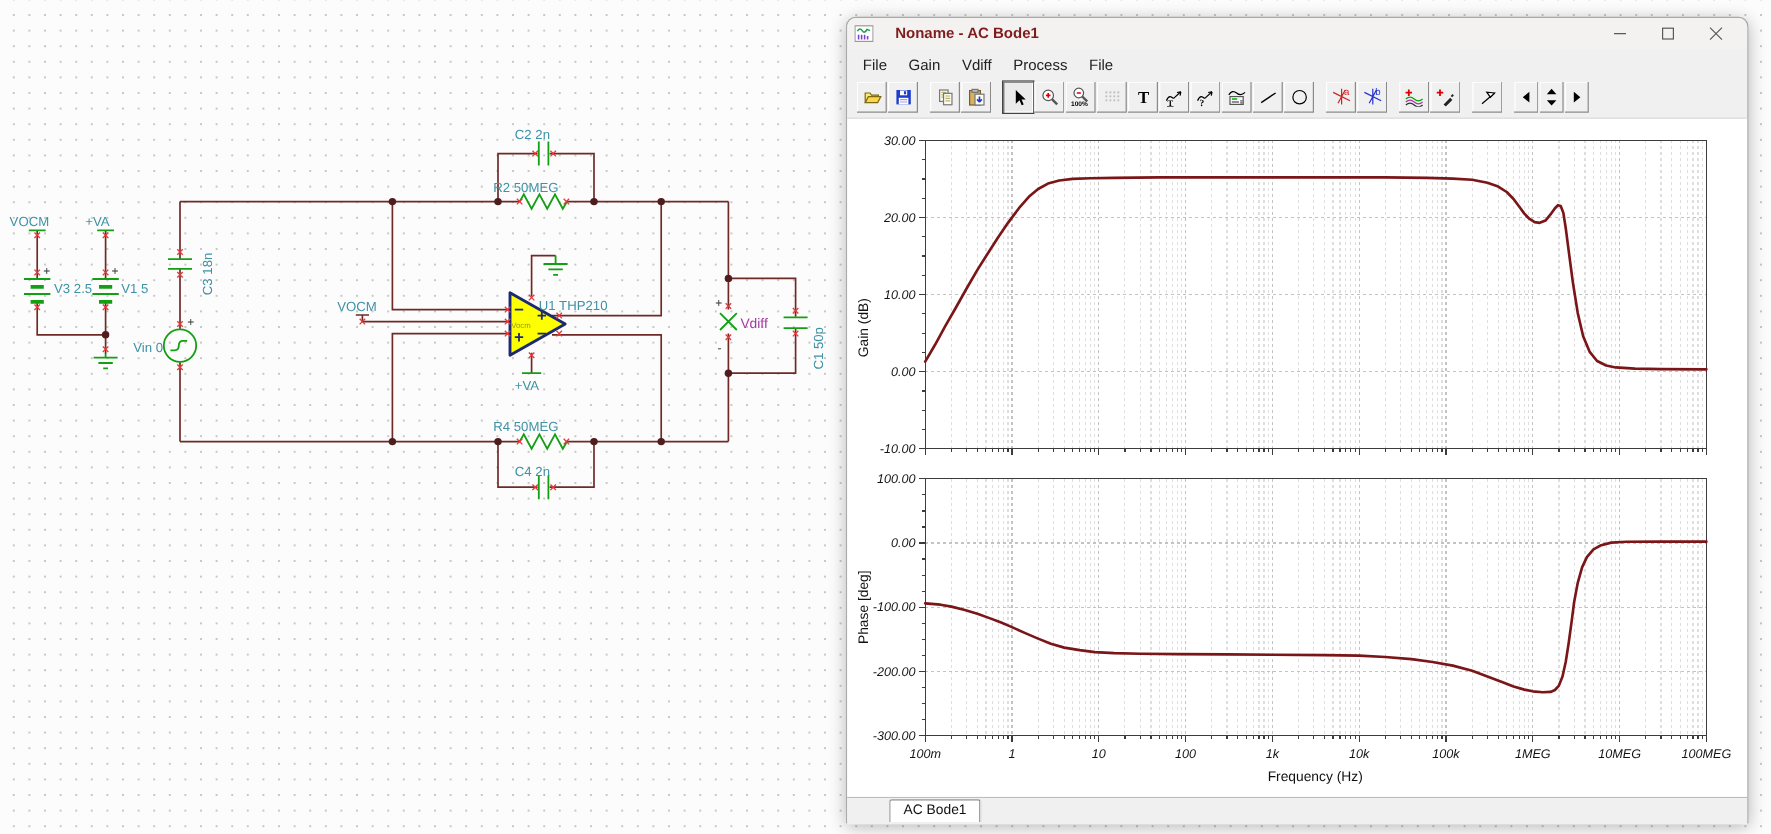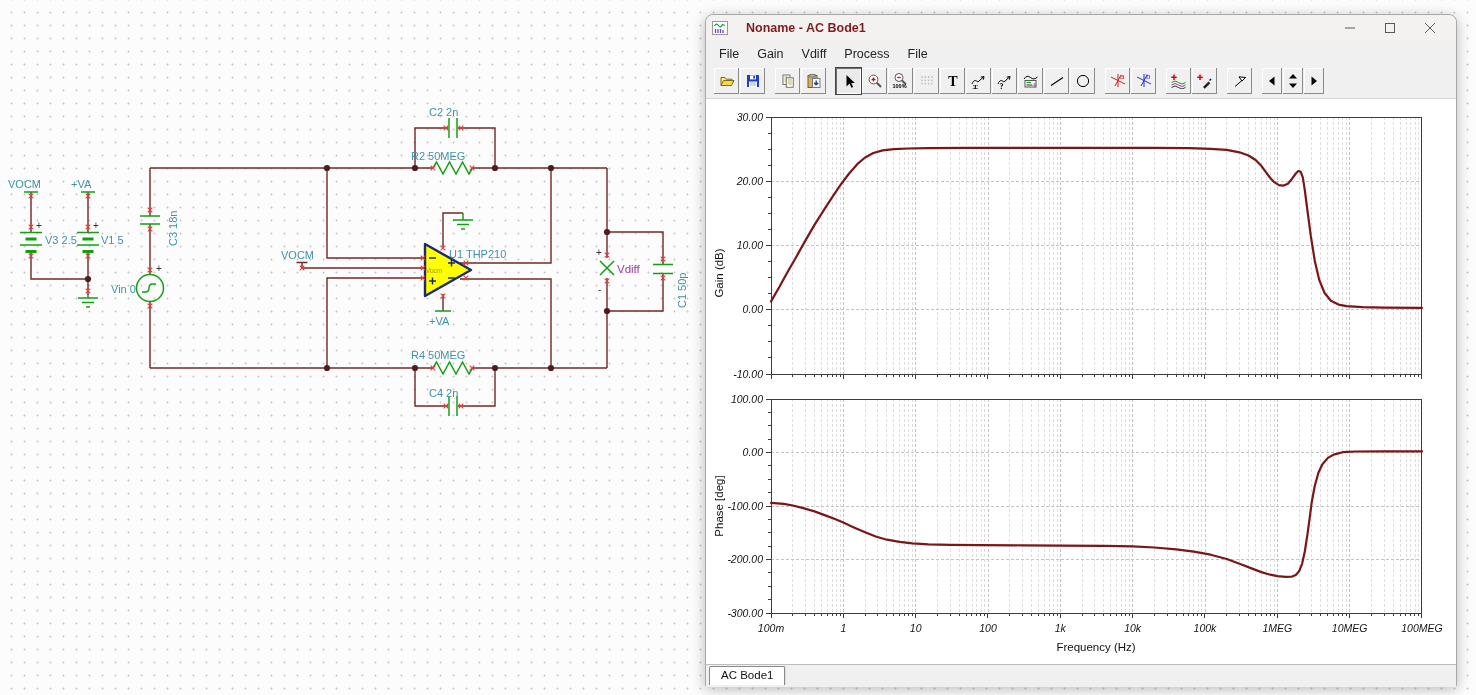--- a/index.html
+++ b/index.html
@@ -41,21 +41,21 @@
     margin-right:1px; }
   .tbtn.pressed { box-shadow:inset 1px 1px 0 #6f6f6f, inset -1px -1px 0 #fff;
     outline:1px solid #444; background:#eaeaea; }
   .tbtn.gap { margin-left:9px; }
   .tbtn.narrow { width:20px; }
   .content { height:565px; background:#ffffff; position:relative; }
   .tabbar { height:23px; background:#f0f0f0; border-top:1px solid #bdbdbd;
     display:flex; align-items:flex-start; padding-left:3px; }
   .tab { margin-top:1px; background:#fff; border:1px solid #8a8a8a; border-bottom:none;
     border-radius:2px 2px 0 0; font-size:11.5px; padding:2px 11px 4px 11px; color:#111;
-    box-shadow:1px 0 0 #ddd; }
+    box-shadow:1px 0 0 #ddd;margin-left:32px; }
   
   .gmin { stroke:#dedede; stroke-dasharray:2.5,2.5; shape-rendering:crispEdges; }
   .gmaj { stroke:#c3c3c3; stroke-dasharray:2.5,2.5; shape-rendering:crispEdges; }
   .ghor { stroke:#c3c3c3; stroke-dasharray:2.5,2.5; shape-rendering:crispEdges; }
   .pborder { fill:none; stroke:#3c3c3c; stroke-width:1; shape-rendering:crispEdges; }
   .tick { stroke:#3c3c3c; stroke-width:1; shape-rendering:crispEdges; }
   .curve { fill:none; stroke-width:2.2; stroke-linejoin:round; stroke-linecap:round; }
   .ylab, .xlab { font:italic 10.5px "Liberation Sans", sans-serif; fill:#141414; }
   .axtitle { font:11.5px "Liberation Sans", sans-serif; fill:#111; }
 </style>

